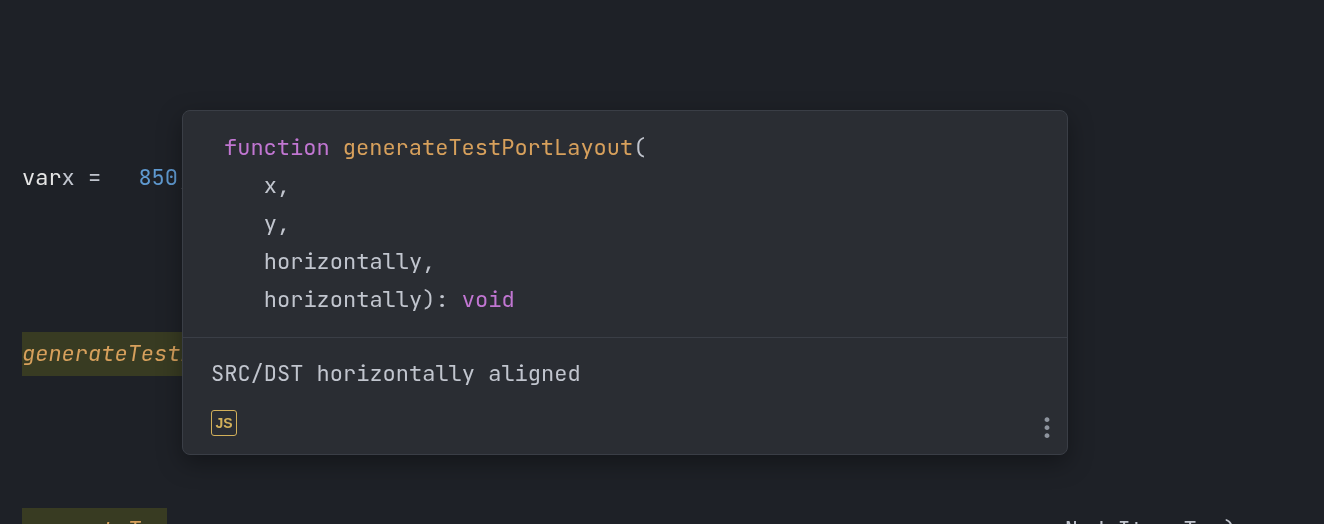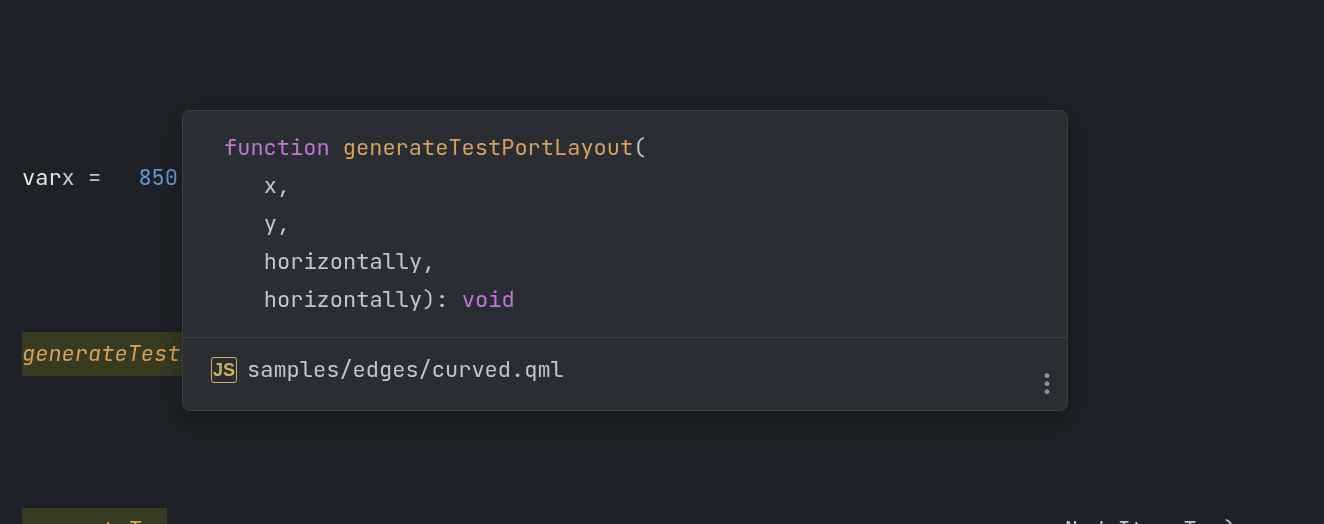--- a/index.html
+++ b/index.html
@@ -42,21 +42,21 @@
   .sig-arg  { color:#c1c5ce; }
   .sig-ret  { color:#c176d2; }
   .sig-punc { color:#c1c5ce; }
   .popup-sep { height:1px; background:#3a3e46; }
   .popup-doc { padding:14px 28px 4px 28px; color:#c1c5ce; }
   .popup-src { padding:10px 28px 18px 28px; display:flex; align-items:center; gap:10px;}
   .js-badge {
     display:inline-flex;
     width:26px; height:26px;
     align-items:center; justify-content:center;
-    font-size:18px;
+    font-size:14px;
     color:#d2b05a;
     border:1px solid #d2b05a;
     border-radius:3px;
     font-family:sans-serif;
     font-weight:bold;
   }
   .popup-path { color:#c1c5ce; }
   .popup-menu {
     position:absolute;
     right:14px;
@@ -102,22 +102,22 @@
   
 </div>
 
 <div class="popup">
   <div class="popup-sig"><span class="sig-kw">function</span> <span class="sig-fn">generateTestPortLayout</span><span class="sig-punc">(</span>
     <span class="sig-arg">x</span><span class="sig-punc">,</span>
     <span class="sig-arg">y</span><span class="sig-punc">,</span>
     <span class="sig-arg">horizontally</span><span class="sig-punc">,</span>
     <span class="sig-arg">horizontally</span><span class="sig-punc">):</span> <span class="sig-ret">void</span></div>
   <div class="popup-sep"></div>
+  <div class="popup-doc">SRC/DST horizontally aligned</div>
   <div class="popup-src">
     <span class="js-badge">JS</span>
-    <span class="popup-path">samples/edges/curved.qml</span>
   </div>
   <div class="popup-menu">
       <span>•</span>
       <span>•</span>
       <span>•</span>
     </div>
 </div>
 
 </body></html>

